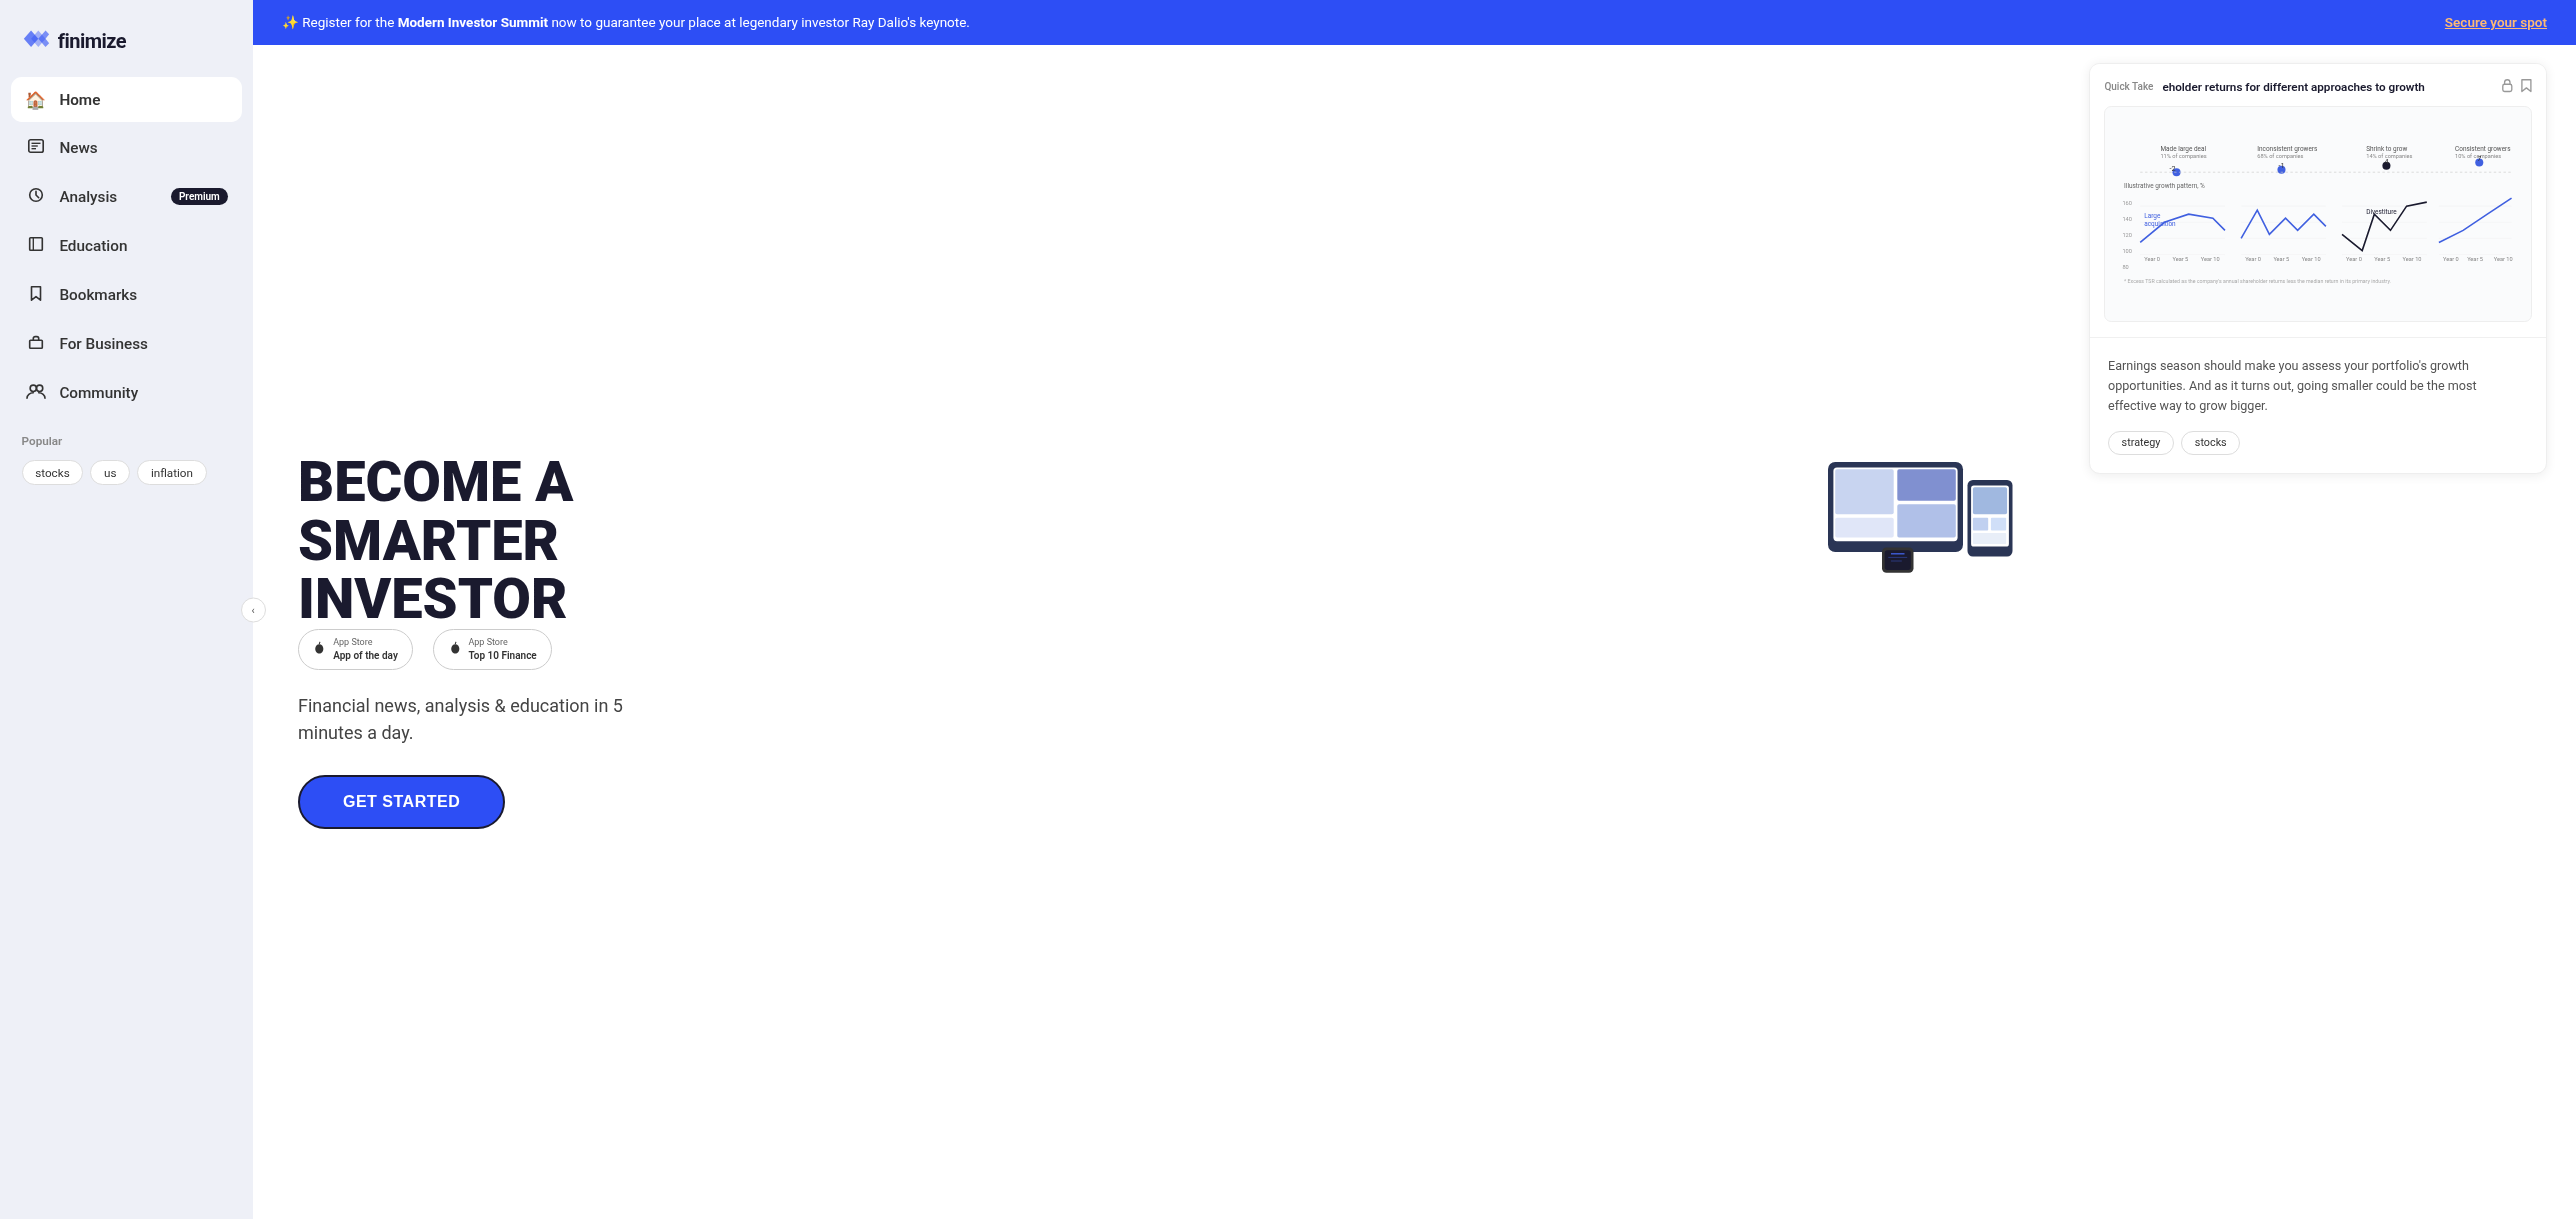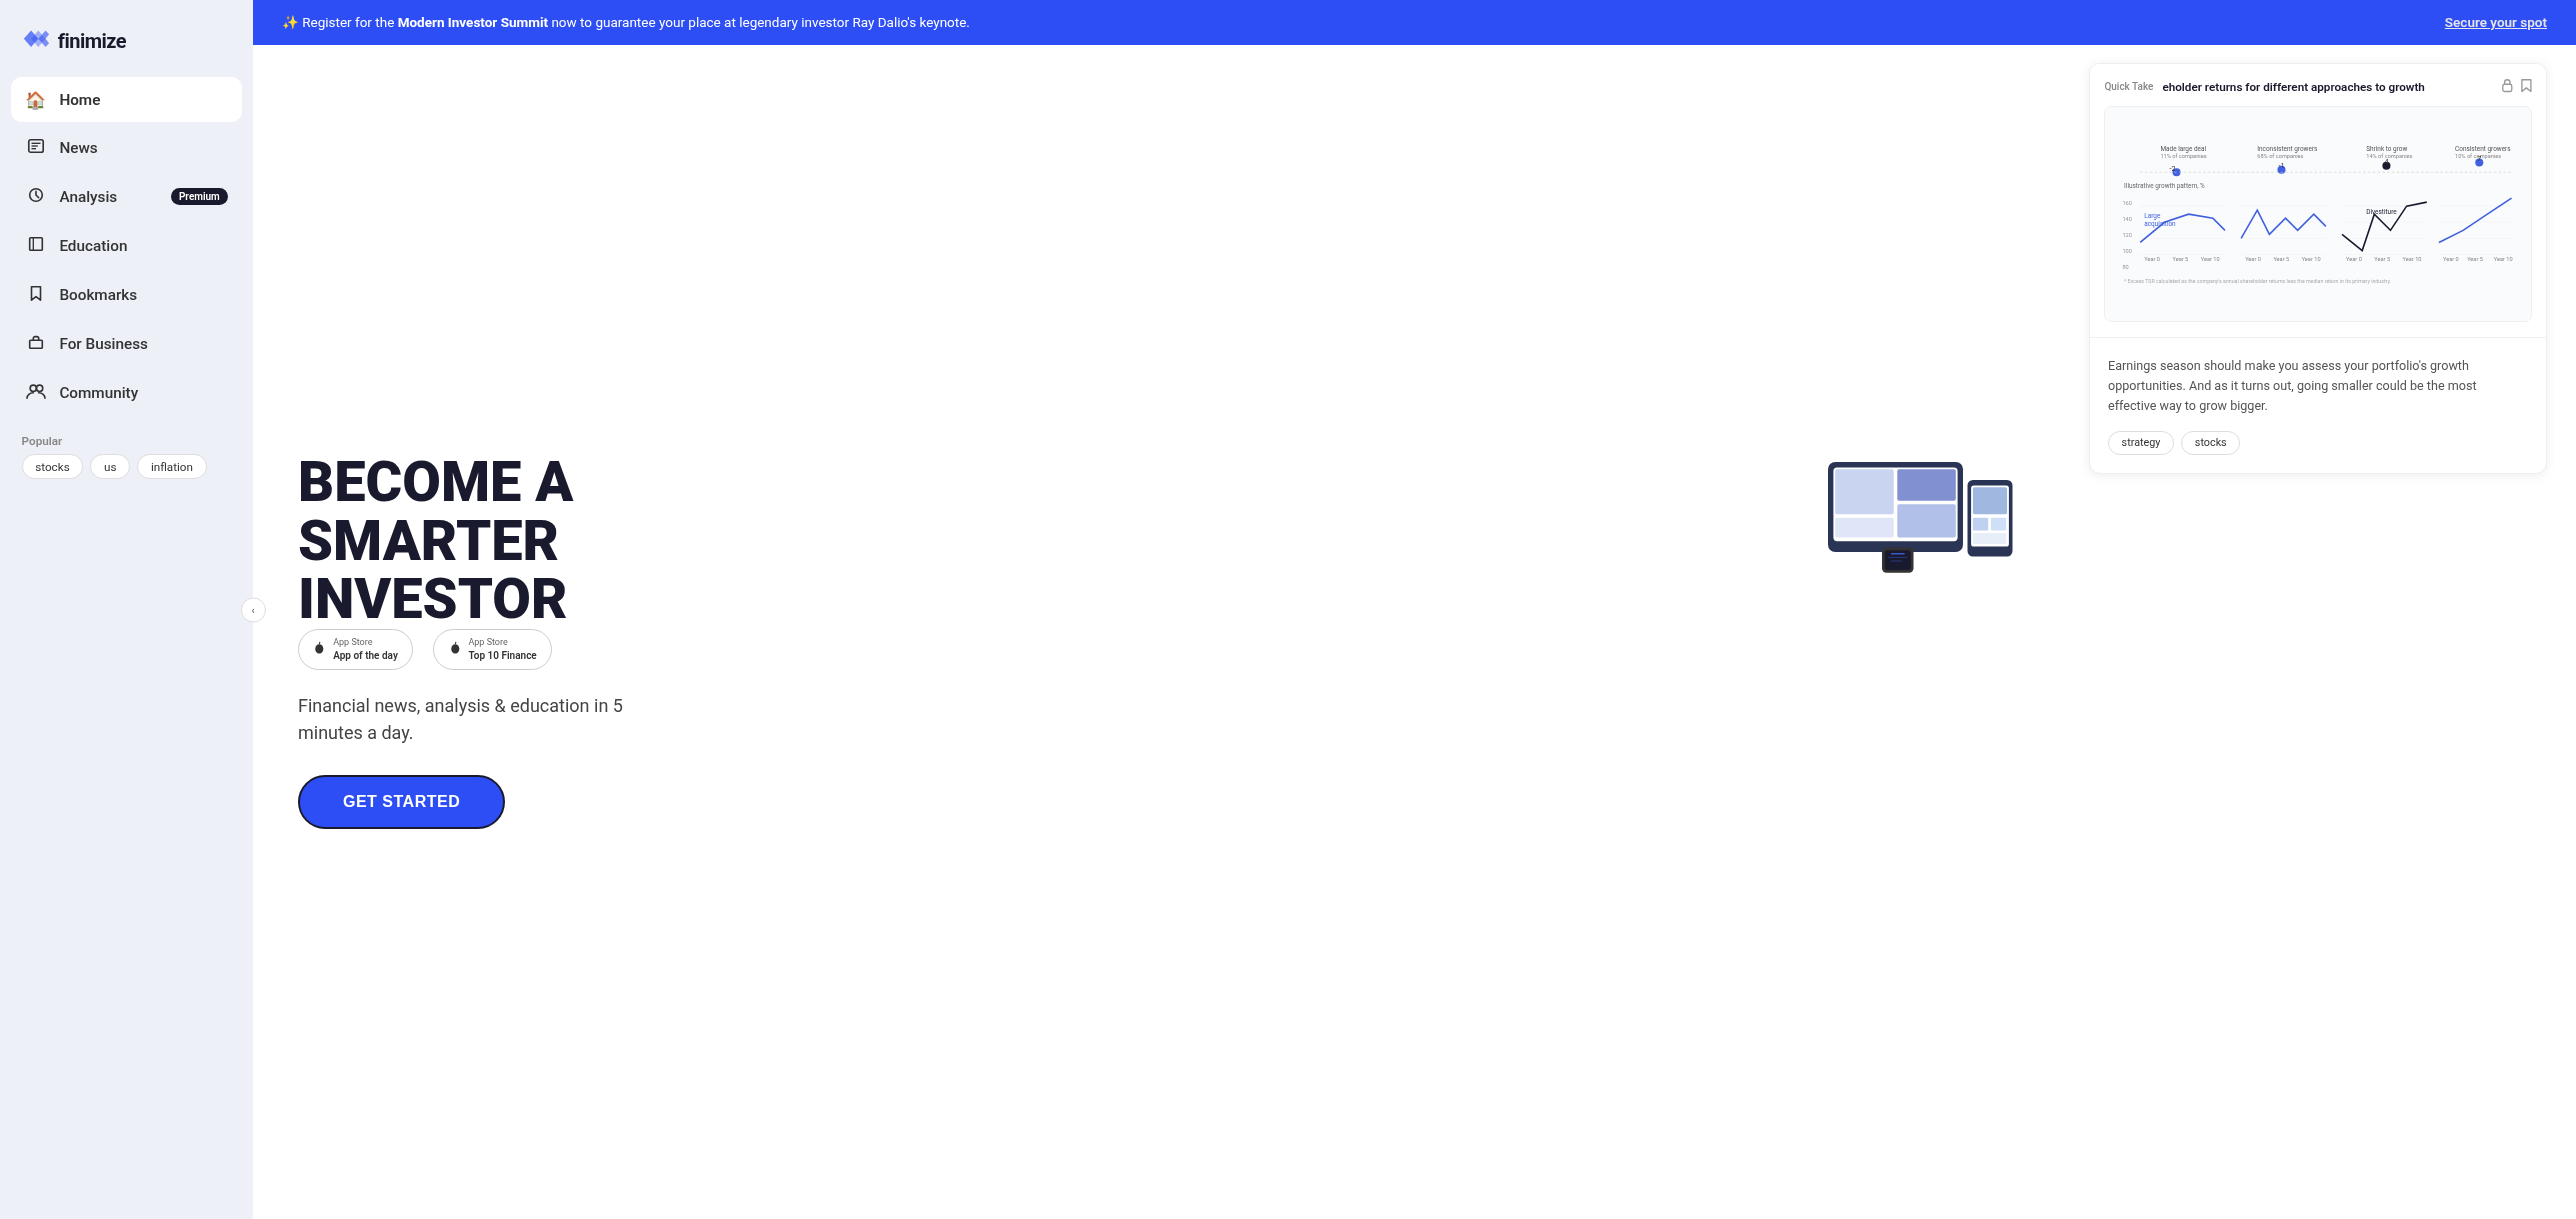--- a/index.html
+++ b/index.html
@@ -77,21 +77,21 @@
       padding: 2.7px 8px;
       border-radius: 18px;
     }
     .popular-section {
       padding: 18px 21.6px 9px;
     }
     .popular-title {
       font-size: 11.7px;
       font-weight: 600;
       color: #888;
-      margin-bottom: 6px;
+      margin-bottom: 12px;
       text-transform: none;
     }
     .popular-tags {
       display: flex;
       flex-wrap: wrap;
       gap: 7.2px;
     }
     .popular-tag {
       background: white;
       border: 0.9px solid #ddd;
@@ -177,21 +177,21 @@
     .banner {
       background: #2d4ef5;
       color: white;
       padding: 14.4px 29px;
       display: flex;
       align-items: center;
       justify-content: space-between;
       font-size: 13.5px;
     }
     .banner-link {
-      color: #e5e5e5;
+      color: #fdba74;
       text-decoration: underline;
       font-weight: 600;
       cursor: pointer;
       white-space: nowrap;
       margin-left: 2px;
     }
 
     
     .content-area {
       flex: 1;

